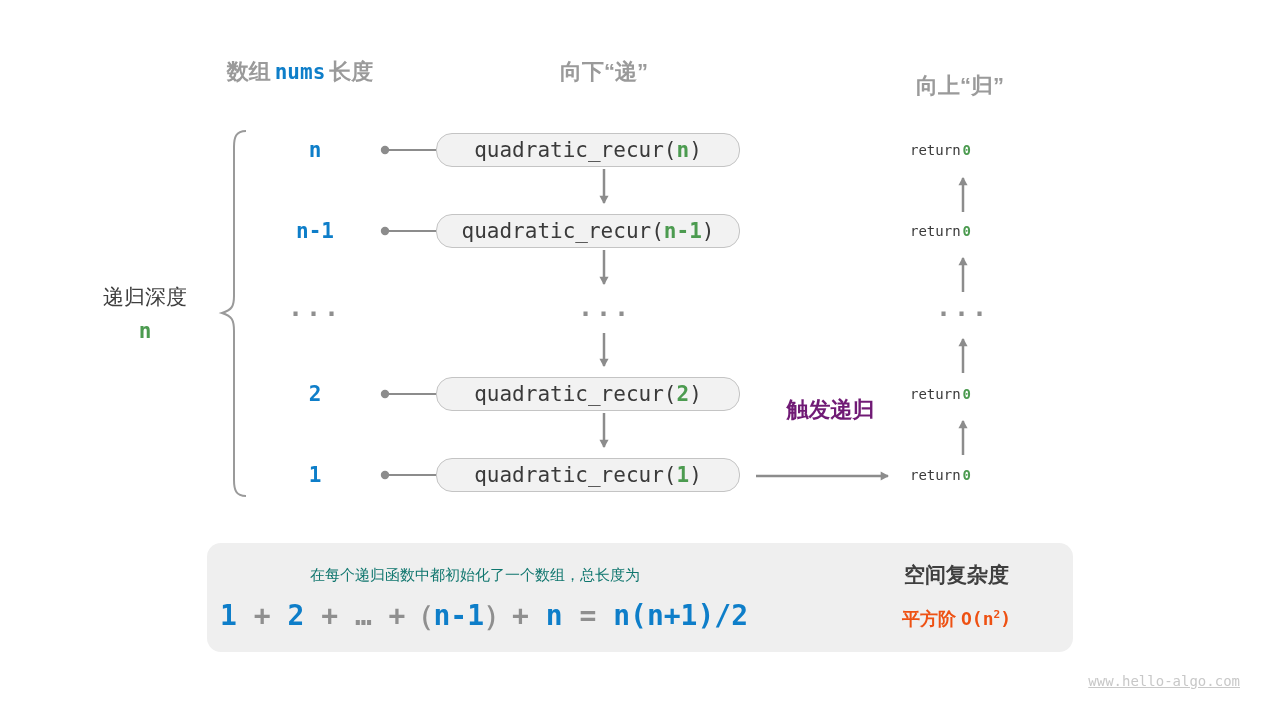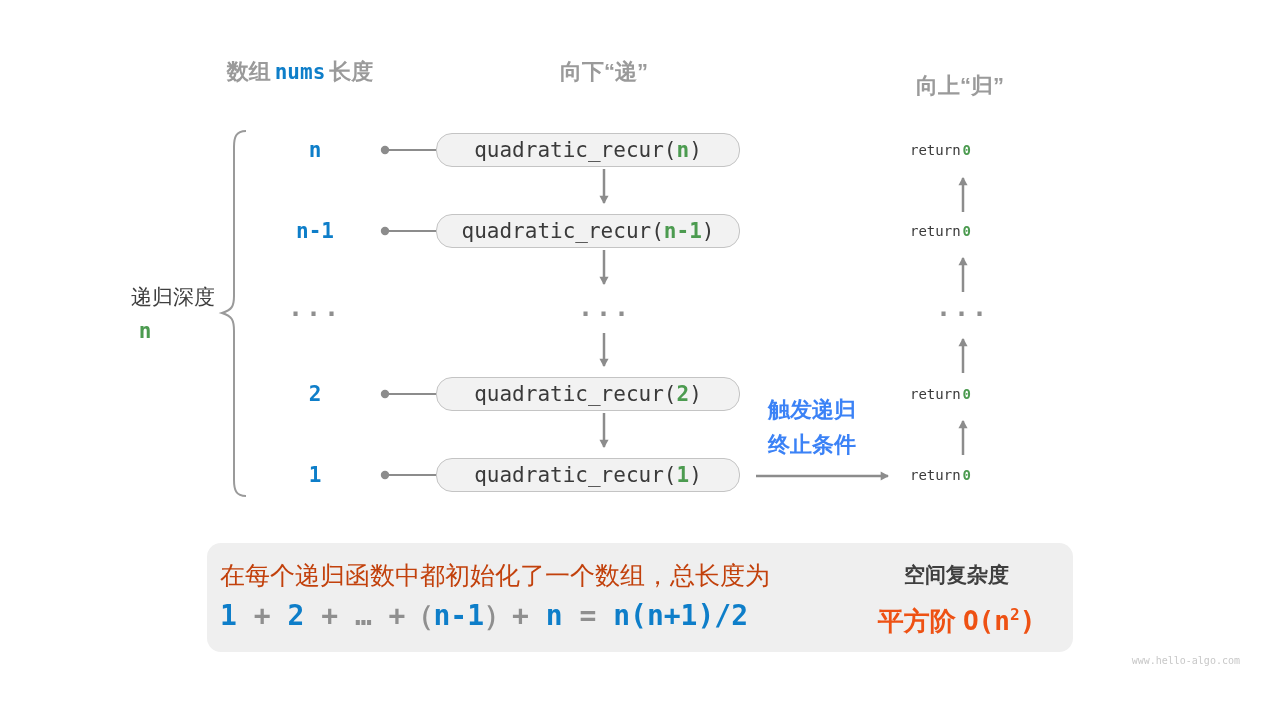--- a/index.html
+++ b/index.html
@@ -18,21 +18,21 @@
     font-size:22px;font-weight:700;color:#9a9a9a;
     text-align:center;white-space:nowrap;line-height:30px;
   }
   .col-header .code-blue{
     font-family:"DejaVu Sans Mono", monospace;
     font-weight:700;color:#0e7ec9;font-size:21px;
     padding:0 4px;
   }
 
   
-  .depth-title{font-size:21px;color:#3f3f3f;text-align:right;line-height:28px;}
+  .depth-title{font-size:21px;color:#3f3f3f;text-align:center;line-height:28px;}
   .depth-n{
     font-family:"DejaVu Sans Mono", monospace;
     font-size:21px;font-weight:700;color:#4c9b50;text-align:center;line-height:28px;
   }
 
   
   .depth-val{
     font-family:"DejaVu Sans Mono", monospace;
     font-size:21px;font-weight:700;color:#0e7ec9;
     width:130px;text-align:center;line-height:30px;white-space:nowrap;
@@ -61,57 +61,57 @@
   
   .dots{
     font-family:"DejaVu Sans Mono", monospace;
     font-size:25px;font-weight:700;color:#8f8f8f;
     letter-spacing:3px;line-height:24px;text-align:center;width:130px;white-space:nowrap;
   }
 
   
   .annotation{
     left:768px;top:392px;width:125px;
-    font-size:22px;font-weight:700;color:#3b82f6;
-    text-align:left;line-height:35px;white-space:nowrap;
+    font-size:22px;font-weight:700;color:#701a75;
+    text-align:center;line-height:35px;white-space:nowrap;
   }
 
   
   .summary-box{
     left:207px;top:543px;width:866px;height:109px;
     background:#efefef;border-radius:14px;
   }
   .summary-line1{
     left:220px;top:561px;width:510px;
-    font-size:25px;color:#c2410c;text-align:center;white-space:nowrap;line-height:28px;
+    font-size:15px;color:#0f766e;text-align:center;white-space:nowrap;line-height:28px;
   }
   .summary-line2{
     left:220px;top:601px;width:510px;
     font-family:"DejaVu Sans Mono", monospace;
     font-size:28px;text-align:center;white-space:nowrap;line-height:30px;
   }
   .summary-line2 .num{color:#0e7ec9;font-weight:700;}
   .summary-line2 .op{color:#8f8f8f;font-weight:600;}
   .result-title{
     left:850px;top:561px;width:213px;
     font-size:21px;font-weight:700;color:#3f3f3f;
     text-align:center;white-space:nowrap;line-height:28px;
   }
   .result-value{
     left:850px;top:600px;width:213px;
-    font-size:26px;font-weight:700;color:#ee5113;
+    font-size:18px;font-weight:700;color:#ee5113;
     text-align:center;white-space:nowrap;line-height:30px;
   }
   .result-value .mono{font-family:"DejaVu Sans Mono", monospace;font-weight:700;}
   .result-value sup{font-size:0.62em;}
 
   .watermark{
-    right:40px;top:655px;
-    font-family:"DejaVu Sans Mono", monospace;
-    font-size:10px;color:#c8c8c8;white-space:nowrap;
+    right:40px;top:673px;
+    font-family:"DejaVu Sans Mono", monospace;
+    font-size:14px;color:#c8c8c8;white-space:nowrap;text-decoration:underline;
   }
 </style>
 </head>
 <body>
 
 <div class="stage">
 
   <svg class="overlay" viewBox="0 0 1280 720" xmlns="http://www.w3.org/2000/svg">
     <defs>
       <marker id="ah" viewBox="0 0 12 12" refX="9" refY="6" markerWidth="11" markerHeight="11" orient="auto" markerUnits="userSpaceOnUse">
@@ -208,21 +208,20 @@
   <div class="abs dots" style="left:898px;top:296px;width:130px;">...</div>
   <div class="abs return-stmt" style="top:379px;">
     <span>return</span><span class="zero">0</span>
   </div>
   <div class="abs return-stmt" style="top:460px;">
     <span>return</span><span class="zero">0</span>
   </div>
 
   <div class="abs annotation">
     <div>触发递归</div>
-    <div>终止条件</div>
   </div>
 
   <div class="abs summary-box"></div>
   <div class="abs summary-line1">在每个递归函数中都初始化了一个数组，总长度为</div>
   <div class="abs summary-line2">
     <span class="num">1</span>
     <span class="op">+</span>
     <span class="num">2</span>
     <span class="op">+</span>
     <span class="op">…</span>

